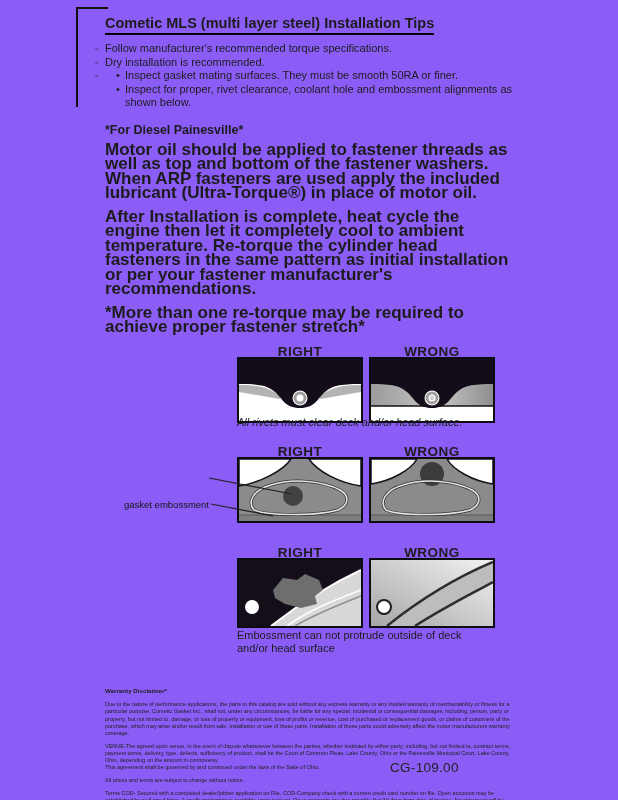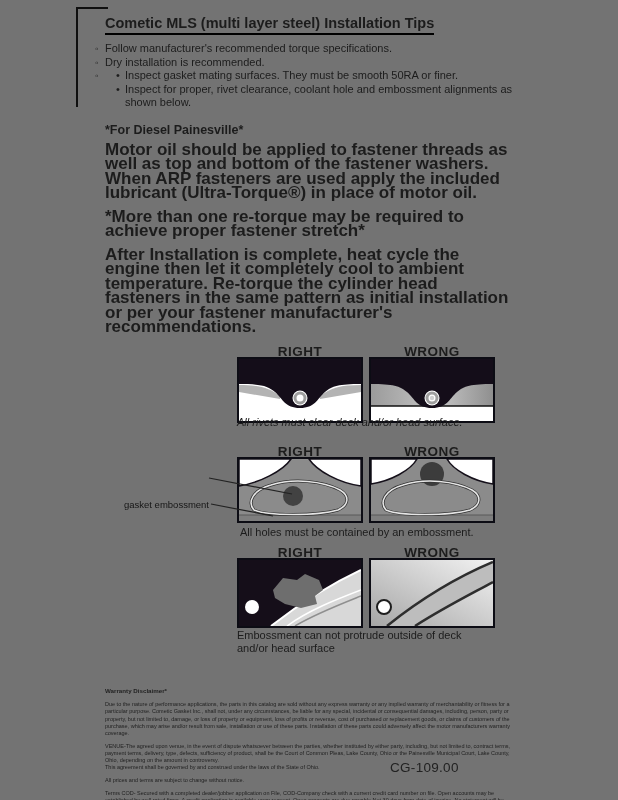--- a/index.html
+++ b/index.html
@@ -1,17 +1,17 @@
 <!DOCTYPE html>
 <html><head>
 <meta charset="utf-8">
 <style>
   html,body { margin:0; padding:0; background:#ffffff; }
   .page {
-    position:relative; width:618px; height:800px; background:#737373;
+    position:relative; width:618px; height:800px; background:#8b5cf6;
     font-family:"Liberation Sans", sans-serif; color:#1c1c1c; overflow:hidden;
   }
   .corner-h { position:absolute; left:76px; top:7px; width:32px; height:2px; background:#101010; }
   .corner-v { position:absolute; left:76px; top:7px; width:2px; height:100px; background:#101010; }
 
   .content { position:absolute; left:105px; top:14px; width:412px; }
 
   .title {
     font-size:14.5px; font-weight:bold; margin:0 0 7px; display:inline-block;
     border-bottom:2px solid #000; padding-bottom:2px;
@@ -55,24 +55,24 @@
       <li><span class="blt">◦</span><span>Follow manufacturer's recommended torque specifications.</span></li>
       <li><span class="blt">◦</span><span>Dry installation is recommended.</span></li>
       <li><span class="blt">◦</span></li>
       <li class="sub"><span class="blt">•</span><span>Inspect gasket mating surfaces.  They must be smooth 50RA or finer.</span></li>
       <li class="sub"><span class="blt">•</span><span>Inspect for proper, rivet clearance, coolant hole and embossment alignments as shown below.</span></li>
     </ul>
 
     <div class="diesel-heading">*For Diesel Painesville*</div>
     <p class="para">Motor oil should be applied to fastener threads as well as top and bottom of the fastener washers.
 When ARP fasteners are used apply the included lubricant (Ultra-Torque®) in place of motor oil.</p>
-    <p class="para">*More than one re-torque may be required to achieve proper fastener stretch*</p>
     <p class="para">After Installation is complete, heat cycle the engine then let it completely cool to ambient
 temperature. Re-torque the cylinder head fasteners in the same pattern as initial installation
 or per your fastener manufacturer's recommendations.</p>
+    <p class="para">*More than one re-torque may be required to achieve proper fastener stretch*</p>
 
     <div class="diagram-section">
 
       <div class="dg-label" style="left:132px; top:0;">RIGHT</div>
       <div class="dg-label" style="left:264px; top:0;">WRONG</div>
 
       <div class="dg-box" style="left:132px; top:13px;">
         <svg width="122" height="62" viewBox="0 0 122 62">
           <rect width="122" height="62" fill="#ffffff"></rect>
           <path d="M0,26 C20,26 31,29 41,37 L41,40 L0,33 Z" fill="#b3b3b3"></path>
@@ -125,21 +125,20 @@
           <rect width="122" height="62" fill="#8b8b8b"></rect>
           <path d="M0,0 H46 C40,11 20,22 0,25 Z" fill="#ffffff" stroke="#15101a" stroke-width="1.5"></path>
           <path d="M76,0 H122 V25 C102,22 82,11 76,0 Z" fill="#ffffff" stroke="#15101a" stroke-width="1.5"></path>
           <rect y="56" width="122" height="6" fill="#7e7e7e"></rect>
           <line x1="0" y1="56" x2="122" y2="56" stroke="#585858" stroke-width="1"></line>
           <circle cx="61" cy="15" r="12" fill="#3c3c3c"></circle>
           <path d="M15,51 C8,43 14,31 32,26 C54,19 84,22 101,31 C111,37 110,46 99,51 C78,57 28,57 15,51 Z" fill="none" stroke="#333333" stroke-width="3"></path>
           <path d="M15,51 C8,43 14,31 32,26 C54,19 84,22 101,31 C111,37 110,46 99,51 C78,57 28,57 15,51 Z" fill="none" stroke="#e6e6e6" stroke-width="1.5"></path>
         </svg>
       </div>
-      <div class="dg-caption" style="left:135px; top:182px;">All holes must be contained by an embossment.</div>
 
       <svg class="leader-svg" width="412" height="332" viewBox="0 0 412 332">
         <line x1="104" y1="134" x2="187" y2="150" stroke="#222222" stroke-width="1.2"></line>
         <line x1="106" y1="160" x2="168" y2="172" stroke="#222222" stroke-width="1.2"></line>
       </svg>
 
       <div class="dg-label" style="left:132px; top:201px;">RIGHT</div>
       <div class="dg-label" style="left:264px; top:201px;">WRONG</div>
 
       <div class="dg-box" style="left:132px; top:214px;">

